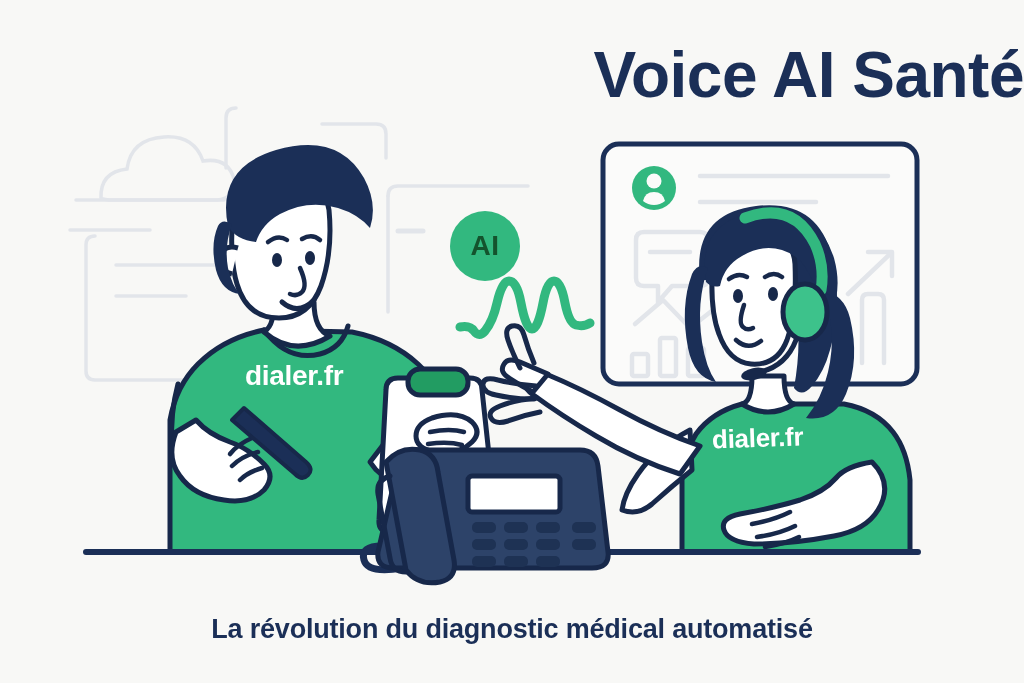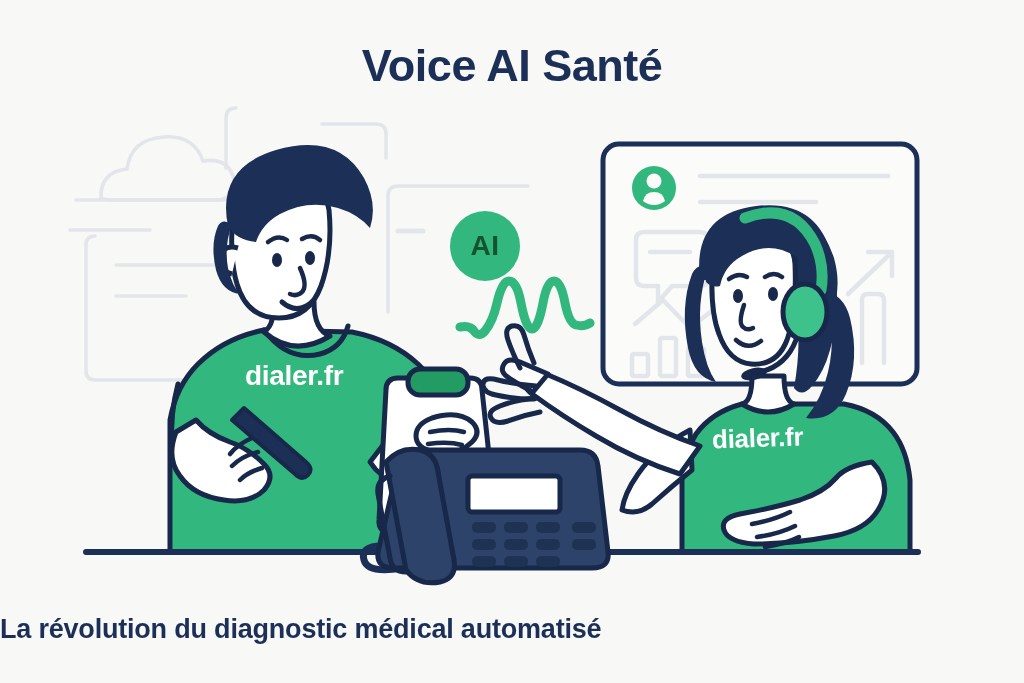--- a/index.html
+++ b/index.html
@@ -16,31 +16,32 @@
     height: 683px;
     background: #f8f8f6;
     overflow: hidden;
   }
   #scene { position: absolute; inset: 0; }
 
   .hdr-title {
     position: absolute;
     left: 0; right: 0;
     top: 42px;
-    text-align: center;
-    font-size: 45px;
+    text-align: right;
+    font-size: 64px;
     font-weight: 700;
     letter-spacing: -0.5px;
     color: #1b2f57;
     line-height: 1.05;
   }
   .hdr-sub {
     position: absolute;
     left: 0; right: 0;
     bottom: 38px;
+    text-align: center;
     font-size: 27px;
     font-weight: 700;
     color: #1b2f57;
     letter-spacing: -0.2px;
   }
   .ai-badge-label {
     position: absolute;
     left: 450px;
     top: 211px;
     width: 70px;

